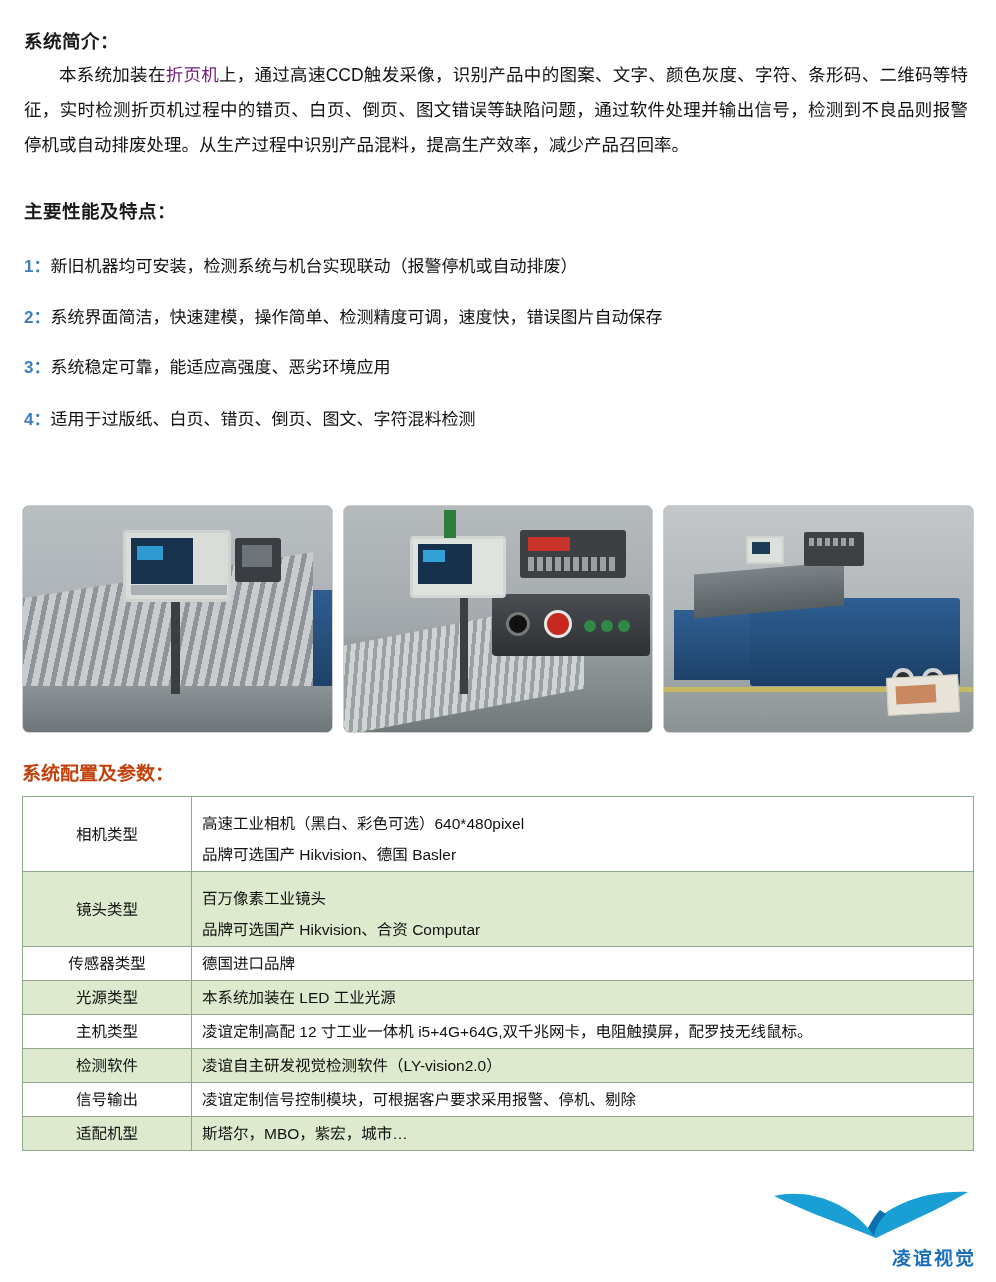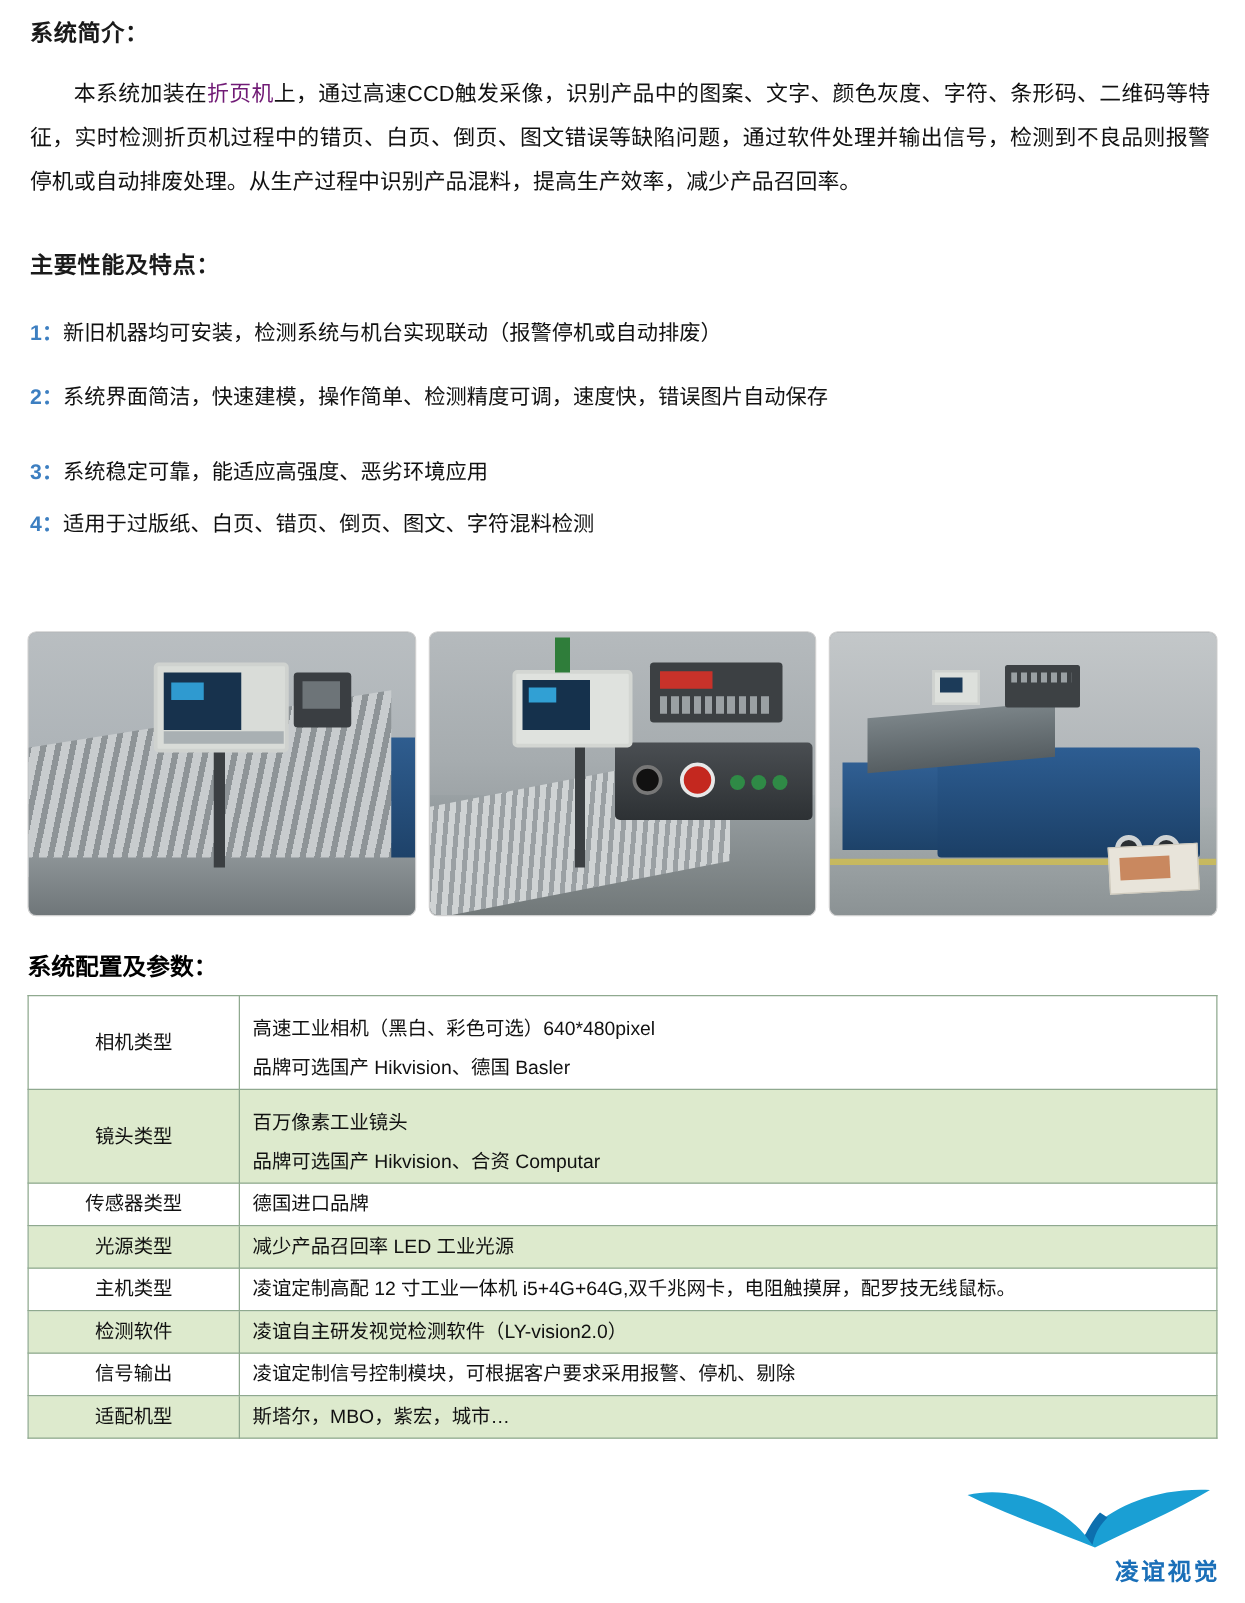--- a/index.html
+++ b/index.html
@@ -25,21 +25,21 @@
   .sec-heading {
     font-size: 18.5px;
     font-weight: 700;
     color: #1a1a1a;
     margin: 0;
     letter-spacing: 0.5px;
   }
   #intro-heading {
     position: absolute;
     left: 24px;
-    top: 12px;
+    top: 27px;
   }
   #intro-body {
     position: absolute;
     left: 24px;
     top: 40px;
     width: 944px;
     font-size: 17.5px;
     line-height: 35px;
     text-indent: 2em;
     text-align: justify;
@@ -63,21 +63,21 @@
   }
   .feature-num {
     color: #3d7fc1;
     font-weight: 600;
   }
   .feature-text {
     color: #111;
   }
   #feat-0 { top: 255px; }
   #feat-1 { top: 306px; }
-  #feat-2 { top: 366px; }
+  #feat-2 { top: 356px; }
   #feat-3 { top: 408px; }
   #feat-4 { top: 459px; }
 
   #photo-strip {
     position: absolute;
     left: 22px;
     top: 505px;
     width: 952px;
     height: 228px;
     display: flex;
@@ -188,21 +188,21 @@
   .p3-panel2 { position:absolute; left:140px; top:26px; width:60px; height:34px; background:#3d4144; border-radius:2px;}
   .p3-panel2::after { content:""; position:absolute; left:5px; top:6px; width:48px; height:8px;
     background: repeating-linear-gradient(90deg,#9aa0a3 0 5px,#3d4144 5px 8px);}
   .p3-paper { position:absolute; right:14px; bottom:18px; width:70px; height:36px; background:#e8e4da; border:1px solid #cfcabd; transform: rotate(-3deg);}
   .p3-paper::after { content:""; position:absolute; left:8px; top:8px; width:40px; height:18px; background:#c9885f;}
 
   #config-heading {
     position: absolute;
     left: 22px;
     top: 742px;
-    color: #000000;
+    color: #c2410c;
     font-size: 19px;
     font-weight: 700;
   }
 
   #spec-table {
     position: absolute;
     left: 22px;
     top: 796px;
     width: 952px;
     border-collapse: collapse;
@@ -342,21 +342,21 @@
           <span class="val-line2">百万像素工业镜头</span>
           <span class="val-line2">品牌可选国产 Hikvision、合资 Computar</span>
         </td>
       </tr>
       <tr class="plain">
         <td class="label">传感器类型</td>
         <td>德国进口品牌</td>
       </tr>
       <tr class="alt">
         <td class="label">光源类型</td>
-        <td>减少产品召回率 LED 工业光源</td>
+        <td>本系统加装在 LED 工业光源</td>
       </tr>
       <tr class="plain">
         <td class="label">主机类型</td>
         <td>凌谊定制高配 12 寸工业一体机 i5+4G+64G,双千兆网卡，电阻触摸屏，配罗技无线鼠标。</td>
       </tr>
       <tr class="alt">
         <td class="label">检测软件</td>
         <td>凌谊自主研发视觉检测软件（LY-vision2.0）</td>
       </tr>
       <tr class="plain">

